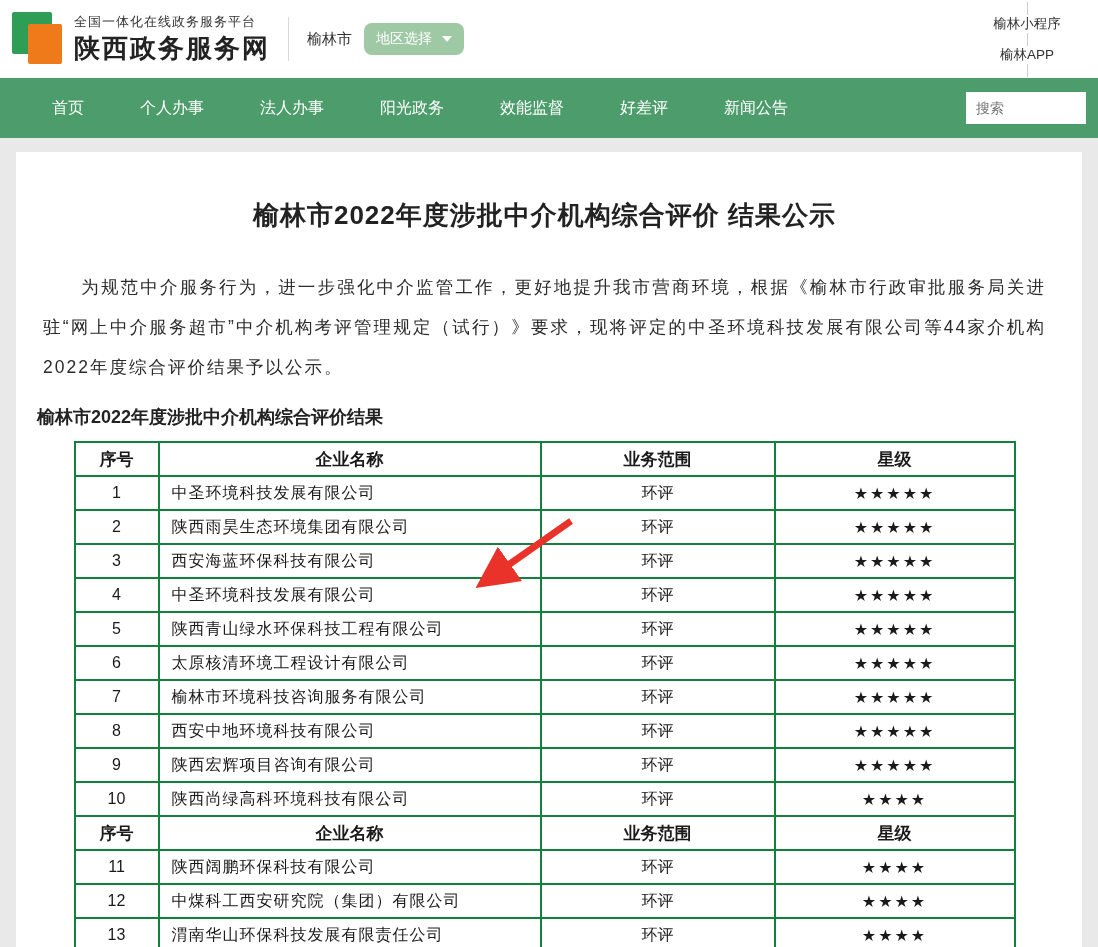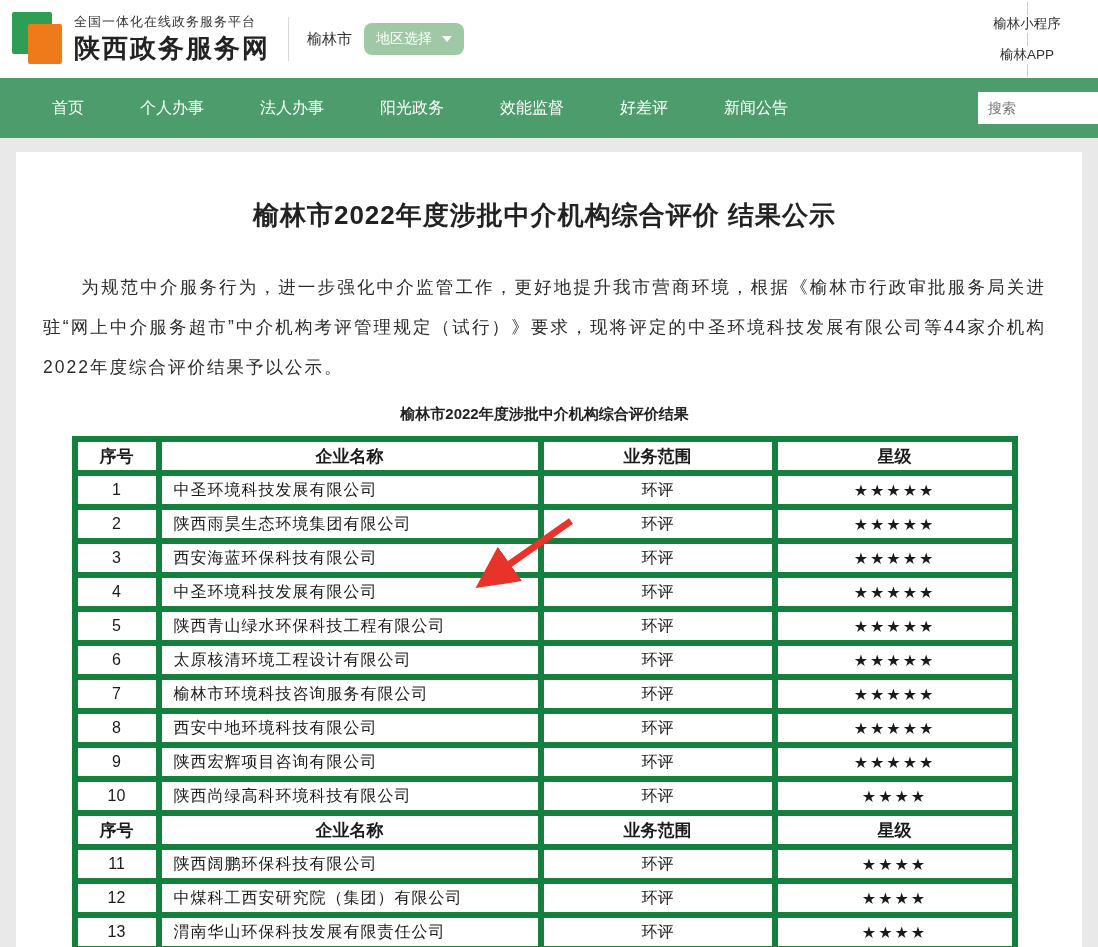--- a/index.html
+++ b/index.html
@@ -94,21 +94,21 @@
   .navbar .nav-item {
     color: #ffffff;
     font-size: 16px;
     padding: 0 28px;
     line-height: 60px;
     white-space: nowrap;
     cursor: pointer;
   }
   .search-box {
     position: absolute;
-    right: 0;
+    right: 12px;
     top: 14px;
     width: 120px;
     height: 32px;
     background: #ffffff;
     border: none;
     font-size: 14px;
     color: #999;
     padding: 0 10px;
     outline: none;
   }
@@ -139,35 +139,34 @@
     color: #2b2b2b;
     line-height: 40px;
     letter-spacing: 2px;
     text-align: justify;
     margin: 0 6px 18px 6px;
     text-indent: 0;
   }
   .body-text .indent { display: inline-block; width: 38px; }
 
   .table-caption {
-    text-align: center;
-    font-size: 15px;
+    font-size: 18px;
     font-weight: bold;
     color: #222;
     margin: 6px 0 12px 0;
   }
 
   table.result {
     border-collapse: collapse;
     width: 940px;
     margin: 0 auto;
     table-layout: fixed;
   }
   table.result td, table.result th {
-    border: 6px solid #15803d;
+    border: 2px solid #15803d;
     height: 34px;
     font-size: 16px;
     color: #1a1a1a;
   }
   table.result th {
     font-weight: bold;
     font-size: 17px;
     text-align: center;
   }
   col.c-idx { width: 84px; }

